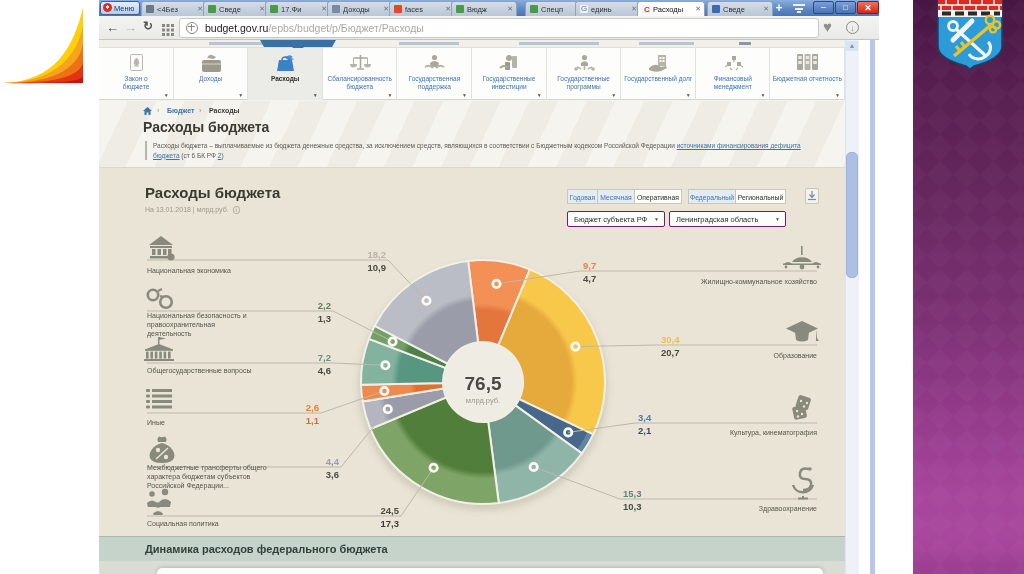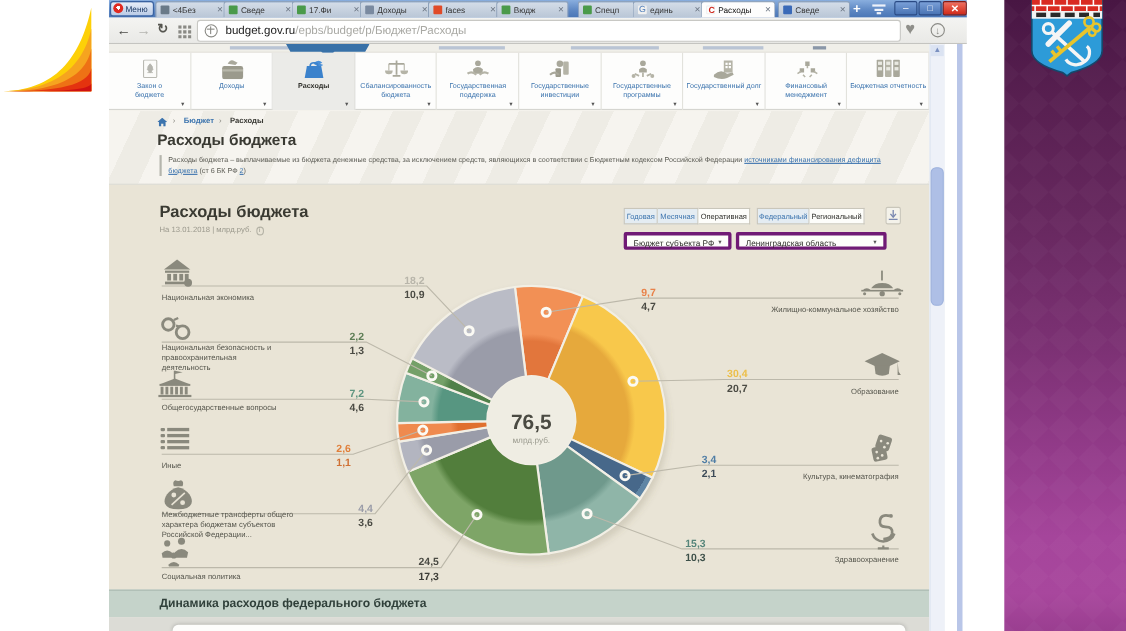--- a/index.html
+++ b/index.html
@@ -9,21 +9,21 @@
 .abs { position:absolute; }
 .tab { position:absolute; top:0; width:66px; height:15px; background:linear-gradient(180deg,#d4dde8,#b9c6d6);
   border:1px solid #8fa2ba; border-bottom:none; border-radius:3px 3px 0 0; }
 .tab.active { background:#fdfdfd; }
 .tab i { position:absolute; left:4px; top:3px; width:8px; height:8px; border-radius:1px; font-style:normal; }
 .tab b { position:absolute; left:15px; top:3px; font-weight:normal; color:#333; white-space:nowrap; overflow:hidden; max-width:28px; }
 .tab u { position:absolute; right:3px; top:3px; text-decoration:none; color:#6a7482; font-size:7px; }
 .tgl { padding:0; text-align:center; line-height:15px; background:#fdfdfa; border:1px solid #c9c6ba; color:#2f2f2a; white-space:nowrap; }
 .tgl.on { background:#e4ecf2; color:#3c74ae; }
 .tgl + .tgl { border-left:none; }
-.dd { height:16px; background:#fdfdfa; border:3px solid #701a75; border-radius:2px; font-size:7.5px; color:#2f2f2a; line-height:15px; padding-left:6px; }
+.dd { height:16px; background:#fdfdfa; border:1px solid #701a75; border-radius:2px; font-size:7.5px; color:#2f2f2a; line-height:15px; padding-left:6px; }
 .dd i { position:absolute; right:5px; top:0; font-style:normal; font-size:5px; color:#555; }
 </style>
 </head>
 <body>
 <div id="page">
 
 <svg class="abs" style="left:3px;top:5px" width="82" height="80" viewBox="0 0 82 80">
   <path d="M0,78 C52,76.5 71,42 80,2 L80,78 Z" fill="#fdd008"></path>
   <path d="M0,78 C54,77 74,50 80,21 L80,78 Z" fill="#f6a41f"></path>
   <path d="M0,78 C57,78 76,60 80,39 L80,78 Z" fill="#ee7115"></path>
@@ -334,21 +334,21 @@
         <svg width="12" height="14" viewBox="0 0 12 14">
               <g stroke="#7a88b0" stroke-width="1.2" fill="none">
                 <line x1="6" y1="2" x2="6" y2="8"></line>
                 <path d="M3.5,5.5 L6,8.5 L8.5,5.5"></path>
                 <line x1="2" y1="10.5" x2="10" y2="10.5"></line>
               </g>
             </svg>
       </div>
 
       <div class="abs dd" style="left:468px;top:43px;width:98px;">Бюджет субъекта РФ<i>▼</i></div>
-      <div class="abs dd" style="left:570px;top:43px;width:137px;">Ленинградская область<i>▼</i></div>
+      <div class="abs dd" style="left:570px;top:43px;width:117px;">Ленинградская область<i>▼</i></div>
 
       <svg class="abs" style="left:0;top:0" width="746" height="368" viewBox="99 168 746 368" font-family="Liberation Sans, sans-serif">
         <defs>
         <radialGradient id="g0" gradientUnits="userSpaceOnUse" cx="483.0" cy="382.0" r="122.0">
                 <stop offset="0" stop-color="#e2763c"></stop>
                 <stop offset="0.588" stop-color="#e2763c"></stop>
                 <stop offset="0.643" stop-color="#f29055"></stop>
                 <stop offset="1" stop-color="#f29055"></stop>
               </radialGradient>
         <radialGradient id="g1" gradientUnits="userSpaceOnUse" cx="483.0" cy="382.0" r="122.0">

